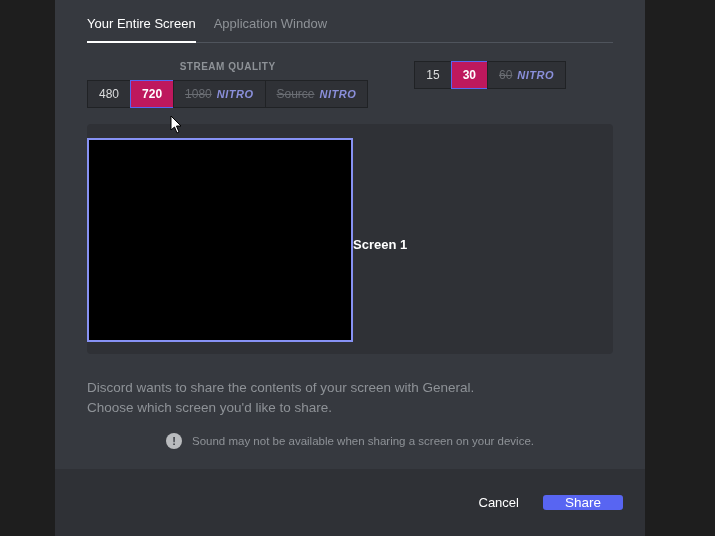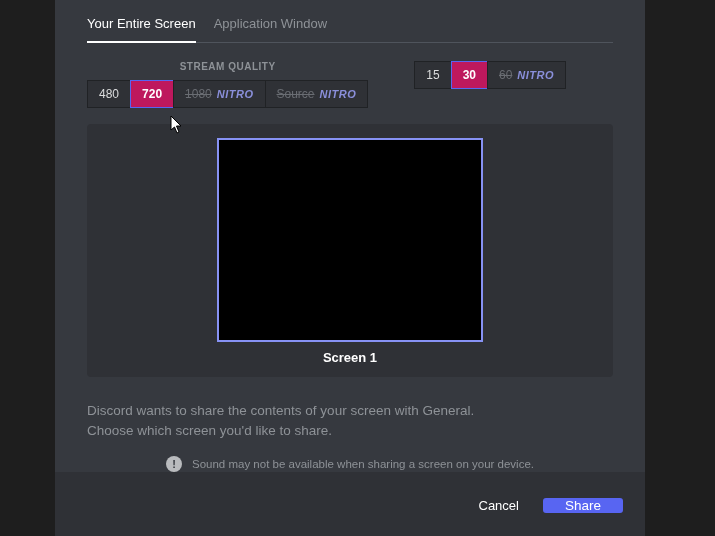--- a/index.html
+++ b/index.html
@@ -98,21 +98,21 @@
       letter-spacing: 0.5px;
       color: #8a8fda;
       text-decoration: none;
     }
     .preview-area {
       margin-top: 16px;
       background: #2f3136;
       border-radius: 4px;
       padding: 14px 0 12px 0;
       display: flex;
-      flex-direction: column;
+      flex-direction: row;
       align-items: center;
     }
     .screen-thumb {
       width: 266px;
       height: 204px;
       background: #000;
       border: 2px solid #8792f4;
       cursor: pointer;
     }
     .screen-label {

